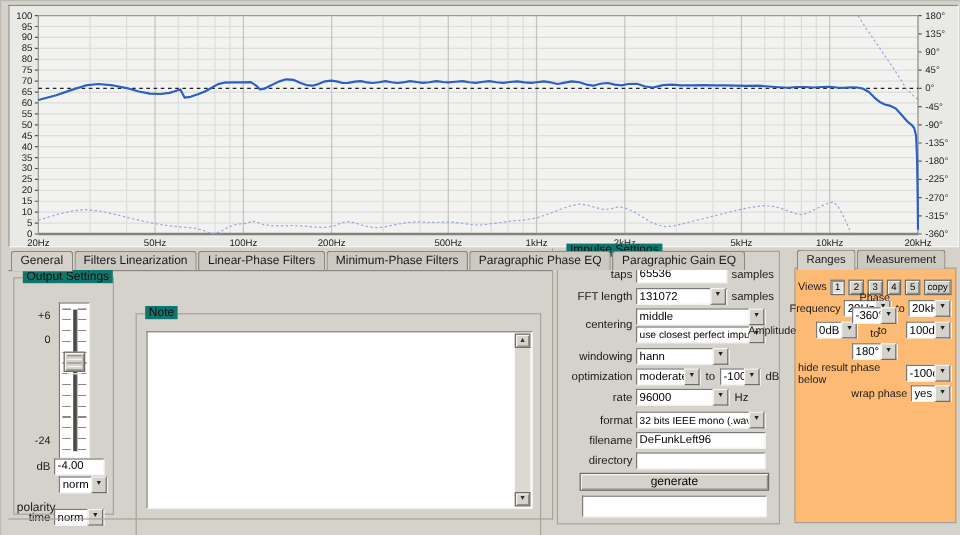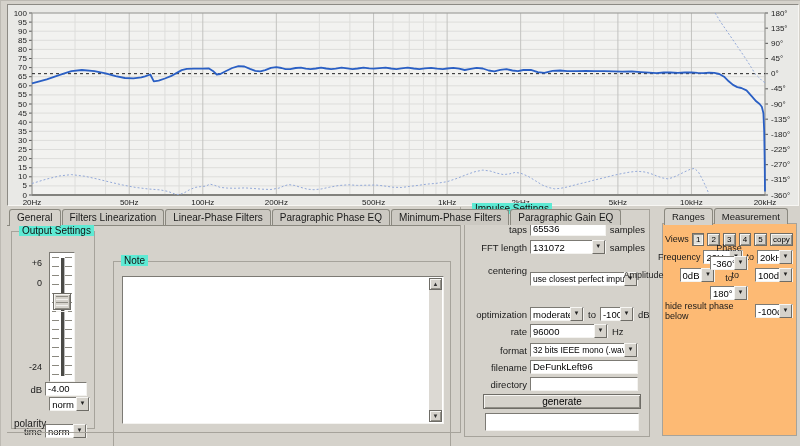--- a/index.html
+++ b/index.html
@@ -5,21 +5,21 @@
   html,body{margin:0;padding:0;}
   body{width:800px;height:446px;background:#d5d2cb;font-family:"Liberation Sans",sans-serif;
        font-size:10px;color:#1a1a1a;position:relative;overflow:hidden;
        border-top:1px solid #bdbab3;border-left:1px solid #bdbab3;box-sizing:border-box;}
   .abs{position:absolute;}
   
   #chart-panel{left:6px;top:3px;width:792px;height:202px;background:#e9e9e6;
        border:1px solid;border-color:#8c8a84 #f7f6f3 #f7f6f3 #8c8a84;box-sizing:border-box;}
   
   .group{border:1px solid #a6a39b;box-sizing:border-box;}
-  .legend{position:absolute;top:-7px;left:7px;background:#5eead4;padding:0 3px;font-size:10px;color:#111;}
+  .legend{position:absolute;top:-7px;left:7px;background:#0f766e;padding:0 3px;font-size:10px;color:#111;}
   
   .inp,.sel{background:#fff;border:1px solid;border-color:#7c7a74 #f4f3f0 #f4f3f0 #7c7a74;
        box-sizing:border-box;height:14px;font-family:inherit;font-size:9.5px;color:#000;}
   .inp{padding:0 2px;line-height:12px;white-space:nowrap;overflow:hidden;}
   .sel{display:inline-flex;align-items:center;}
   .sel .t{flex:1;padding:0 2px;white-space:nowrap;overflow:hidden;}
   .sel .b{flex:0 0 11px;height:12px;background:#d5d2cb;border:1px solid;
        border-color:#f6f5f2 #6e6c66 #6e6c66 #f6f5f2;font-size:6px;line-height:11px;text-align:center;color:#222;}
   .btn{background:#d5d2cb;border:1px solid #6e6c66;box-shadow:inset 1px 1px 0 #f6f5f2,inset -1px -1px 0 #908e86;
        font-family:inherit;font-size:10px;text-align:center;box-sizing:border-box;}
@@ -197,22 +197,22 @@
       <path d="M24.0,78.4 L38.8,74.4 L51.8,69.9 L63.4,66.2 L73.9,65.0 L86.4,66.2 L97.6,68.4 L107.7,71.2 L116.9,73.0 L125.4,73.3 L133.3,72.4 L137.0,71.3 L142.3,69.5 L145.8,76.3 L150.7,75.7 L156.9,73.5 L162.8,71.2 L168.4,68.1 L173.7,65.1 L178.8,63.9 L185.9,63.7 L194.8,63.7 L201.0,63.5 L204.9,65.9 L208.7,69.5 L212.3,69.0 L217.6,66.2 L224.2,63.0 L230.5,61.1 L236.4,61.5 L242.0,63.9 L247.3,65.9 L252.3,66.4 L257.2,65.1 L262.9,62.8 L268.3,62.2 L273.5,63.0 L277.5,64.2 L282.2,64.1 L287.7,63.0 L292.9,62.6 L297.8,63.7 L302.5,64.2 L307.8,63.5 L313.1,62.6 L318.2,63.5 L323.1,64.2 L327.7,63.7 L333.6,62.6 L339.2,63.3 L344.5,64.1 L349.6,63.5 L355.6,62.6 L361.2,63.3 L365.6,63.7 L371.7,63.1 L377.6,62.6 L383.1,63.5 L388.4,64.1 L393.4,63.3 L399.7,62.6 L405.7,63.5 L411.4,64.1 L416.8,63.3 L423.1,62.8 L429.1,63.7 L434.8,64.1 L439.1,63.5 L445.3,62.8 L451.1,63.7 L456.7,65.0 L462.8,63.9 L468.6,62.8 L474.8,63.5 L480.7,65.5 L486.3,66.4 L492.3,64.8 L498.5,64.2 L504.4,65.5 L510.0,66.1 L515.3,65.0 L522.8,64.8 L529.8,67.1 L536.3,67.9 L544.5,65.9 L552.1,65.5 L559.2,66.1 L569.0,66.2 L577.9,65.9 L586.2,66.2 L596.3,66.1 L605.6,66.4 L614.1,66.6 L623.8,66.4 L632.7,67.1 L641.0,67.7 L648.6,68.1 L655.7,67.5 L662.4,67.5 L669.9,67.9 L676.9,67.5 L683.4,67.3 L689.6,67.9 L695.5,68.2 L701.0,67.7 L706.3,67.9 L711.3,69.0 L716.1,71.7 L720.7,76.3 L725.0,79.9 L729.3,82.1 L733.3,83.0 L738.5,85.4 L743.4,90.8 L748.2,96.3 L751.6,99.0 L753.8,101.7 L755.4,108.1 L756.2,126.3 L756.7,157.2 L757.0,186.4" fill="none" stroke="#2a5fc4" stroke-width="1.8" stroke-linejoin="round"></path>
       <path d="M24.0,178.5 L38.8,174.0 L51.8,170.9 L63.4,169.6 L77.1,171.3 L89.3,174.0 L102.7,177.3 L114.7,180.0 L127.4,182.4 L140.6,184.0 L152.3,184.9 L159.9,186.4 L167.0,189.1 L171.1,189.6 L176.3,187.8 L181.2,184.9 L187.1,182.4 L192.6,181.6 L197.9,181.1 L202.0,179.1 L206.8,180.4 L212.3,182.4 L219.3,183.1 L227.4,183.3 L236.4,182.9 L244.7,183.4 L254.2,184.2 L262.9,184.5 L271.0,183.1 L276.0,180.9 L280.8,179.6 L286.8,180.5 L292.9,182.4 L299.4,184.2 L305.9,184.7 L313.1,184.0 L321.5,182.2 L330.7,180.5 L340.6,179.8 L349.6,180.4 L359.0,180.2 L367.7,180.0 L375.7,180.9 L384.9,182.2 L393.4,182.5 L401.3,181.4 L410.0,180.4 L419.3,179.1 L427.9,178.4 L439.1,176.7 L449.2,173.3 L458.5,169.6 L467.0,166.7 L474.8,165.1 L482.1,166.0 L489.0,168.2 L495.4,169.6 L501.5,168.9 L507.2,167.4 L512.7,168.2 L520.3,171.4 L527.5,175.8 L534.2,180.0 L540.5,182.5 L546.5,183.8 L552.1,183.4 L559.2,182.0 L569.0,179.4 L577.9,177.3 L586.2,175.1 L596.3,172.7 L605.6,170.3 L614.1,168.5 L621.9,167.1 L629.2,166.3 L636.1,166.9 L642.5,168.5 L648.6,170.9 L654.3,172.9 L659.8,173.8 L664.9,172.5 L671.1,169.6 L676.9,166.7 L682.4,164.2 L686.6,163.4 L690.6,167.3 L694.5,174.5 L698.3,182.7 L701.0,189.1" fill="none" stroke="#93a9d9" stroke-width="1" stroke-dasharray="2,2" stroke-linejoin="round"></path>
       <path d="M707.1,8.0 L712.9,17.4 L719.2,26.5 L725.0,35.0 L730.0,42.4 L735.3,50.1 L739.8,56.9 L743.4,62.6 L747.0,68.7 L750.4,72.0 L753.8,75.4 L757.0,77.8" fill="none" stroke="#93a9d9" stroke-width="1" stroke-dasharray="2,2" stroke-linejoin="round"></path>
     </svg>
 </div>
 
 <div class="tabbar abs" style="left:8px;top:208px;">
   <div class="tab active">General</div>
   <div class="tab">Filters Linearization</div>
   <div class="tab">Linear-Phase Filters</div>
+  <div class="tab">Minimum-Phase Filters</div>
   <div class="tab">Paragraphic Phase EQ</div>
-  <div class="tab">Minimum-Phase Filters</div>
   <div class="tab">Paragraphic Gain EQ</div>
 </div>
 <div class="tabline abs" style="left:6px;top:224px;width:453px;"></div>
 
 <div class="group abs" style="left:10px;top:230px;width:84px;height:198px;">
   <span class="legend">Output Settings</span>
   <div class="scale" style="left:6px;top:26px;">+6</div>
   <div class="scale" style="left:6px;top:46px;">0</div>
   <div class="scale" style="left:6px;top:130px;">-24</div>
   <div id="slider-box" class="abs">
@@ -268,24 +268,38 @@
   </div>
   <div class="irow" style="top:30px;justify-content:space-between;">
     <span class="lbl">FFT length</span>
     <span class="sel w78">
         <span class="t">131072</span>
         <span class="b">▼</span>
       </span>
     <span class="sfx">samples</span>
   </div>
   <div class="abs" style="top:55px;left:4px;width:58px;text-align:right;font-size:9.5px;">centering</div>
+  <div class="irow" style="top:47px;">
+    <span class="lbl"></span>
+    <span class="sel w108">
+        <span class="t">middle</span>
+        <span class="b">▼</span>
+      </span>
+  </div>
   <div class="irow" style="top:62px;">
     <span class="lbl"></span>
     <span class="sel w108">
         <span class="t" style="font-size:8.5px;">use closest perfect impulse</span>
+        <span class="b">▼</span>
+      </span>
+  </div>
+  <div class="irow" style="top:80px;">
+    <span class="lbl">windowing</span>
+    <span class="sel w78">
+        <span class="t">hann</span>
         <span class="b">▼</span>
       </span>
   </div>
   <div class="irow" style="top:97px;">
     <span class="lbl">optimization</span>
     <span class="sel w54">
         <span class="t">moderate</span>
         <span class="b">▼</span>
       </span>
     <span class="sfx">to</span>
@@ -373,14 +387,21 @@
           <span class="b">▼</span>
         </span>
     </div>
     <div class="rrow" style="top:80px;">
       <span>hide result phase below</span>
       <span class="sel w38">
           <span class="t">-100dB</span>
           <span class="b">▼</span>
         </span>
     </div>
+    <div class="rrow" style="top:97px;">
+      <span>wrap phase</span>
+      <span class="sel w34">
+          <span class="t">yes</span>
+          <span class="b">▼</span>
+        </span>
+    </div>
   </div>
 </div>
 
 </body></html>

